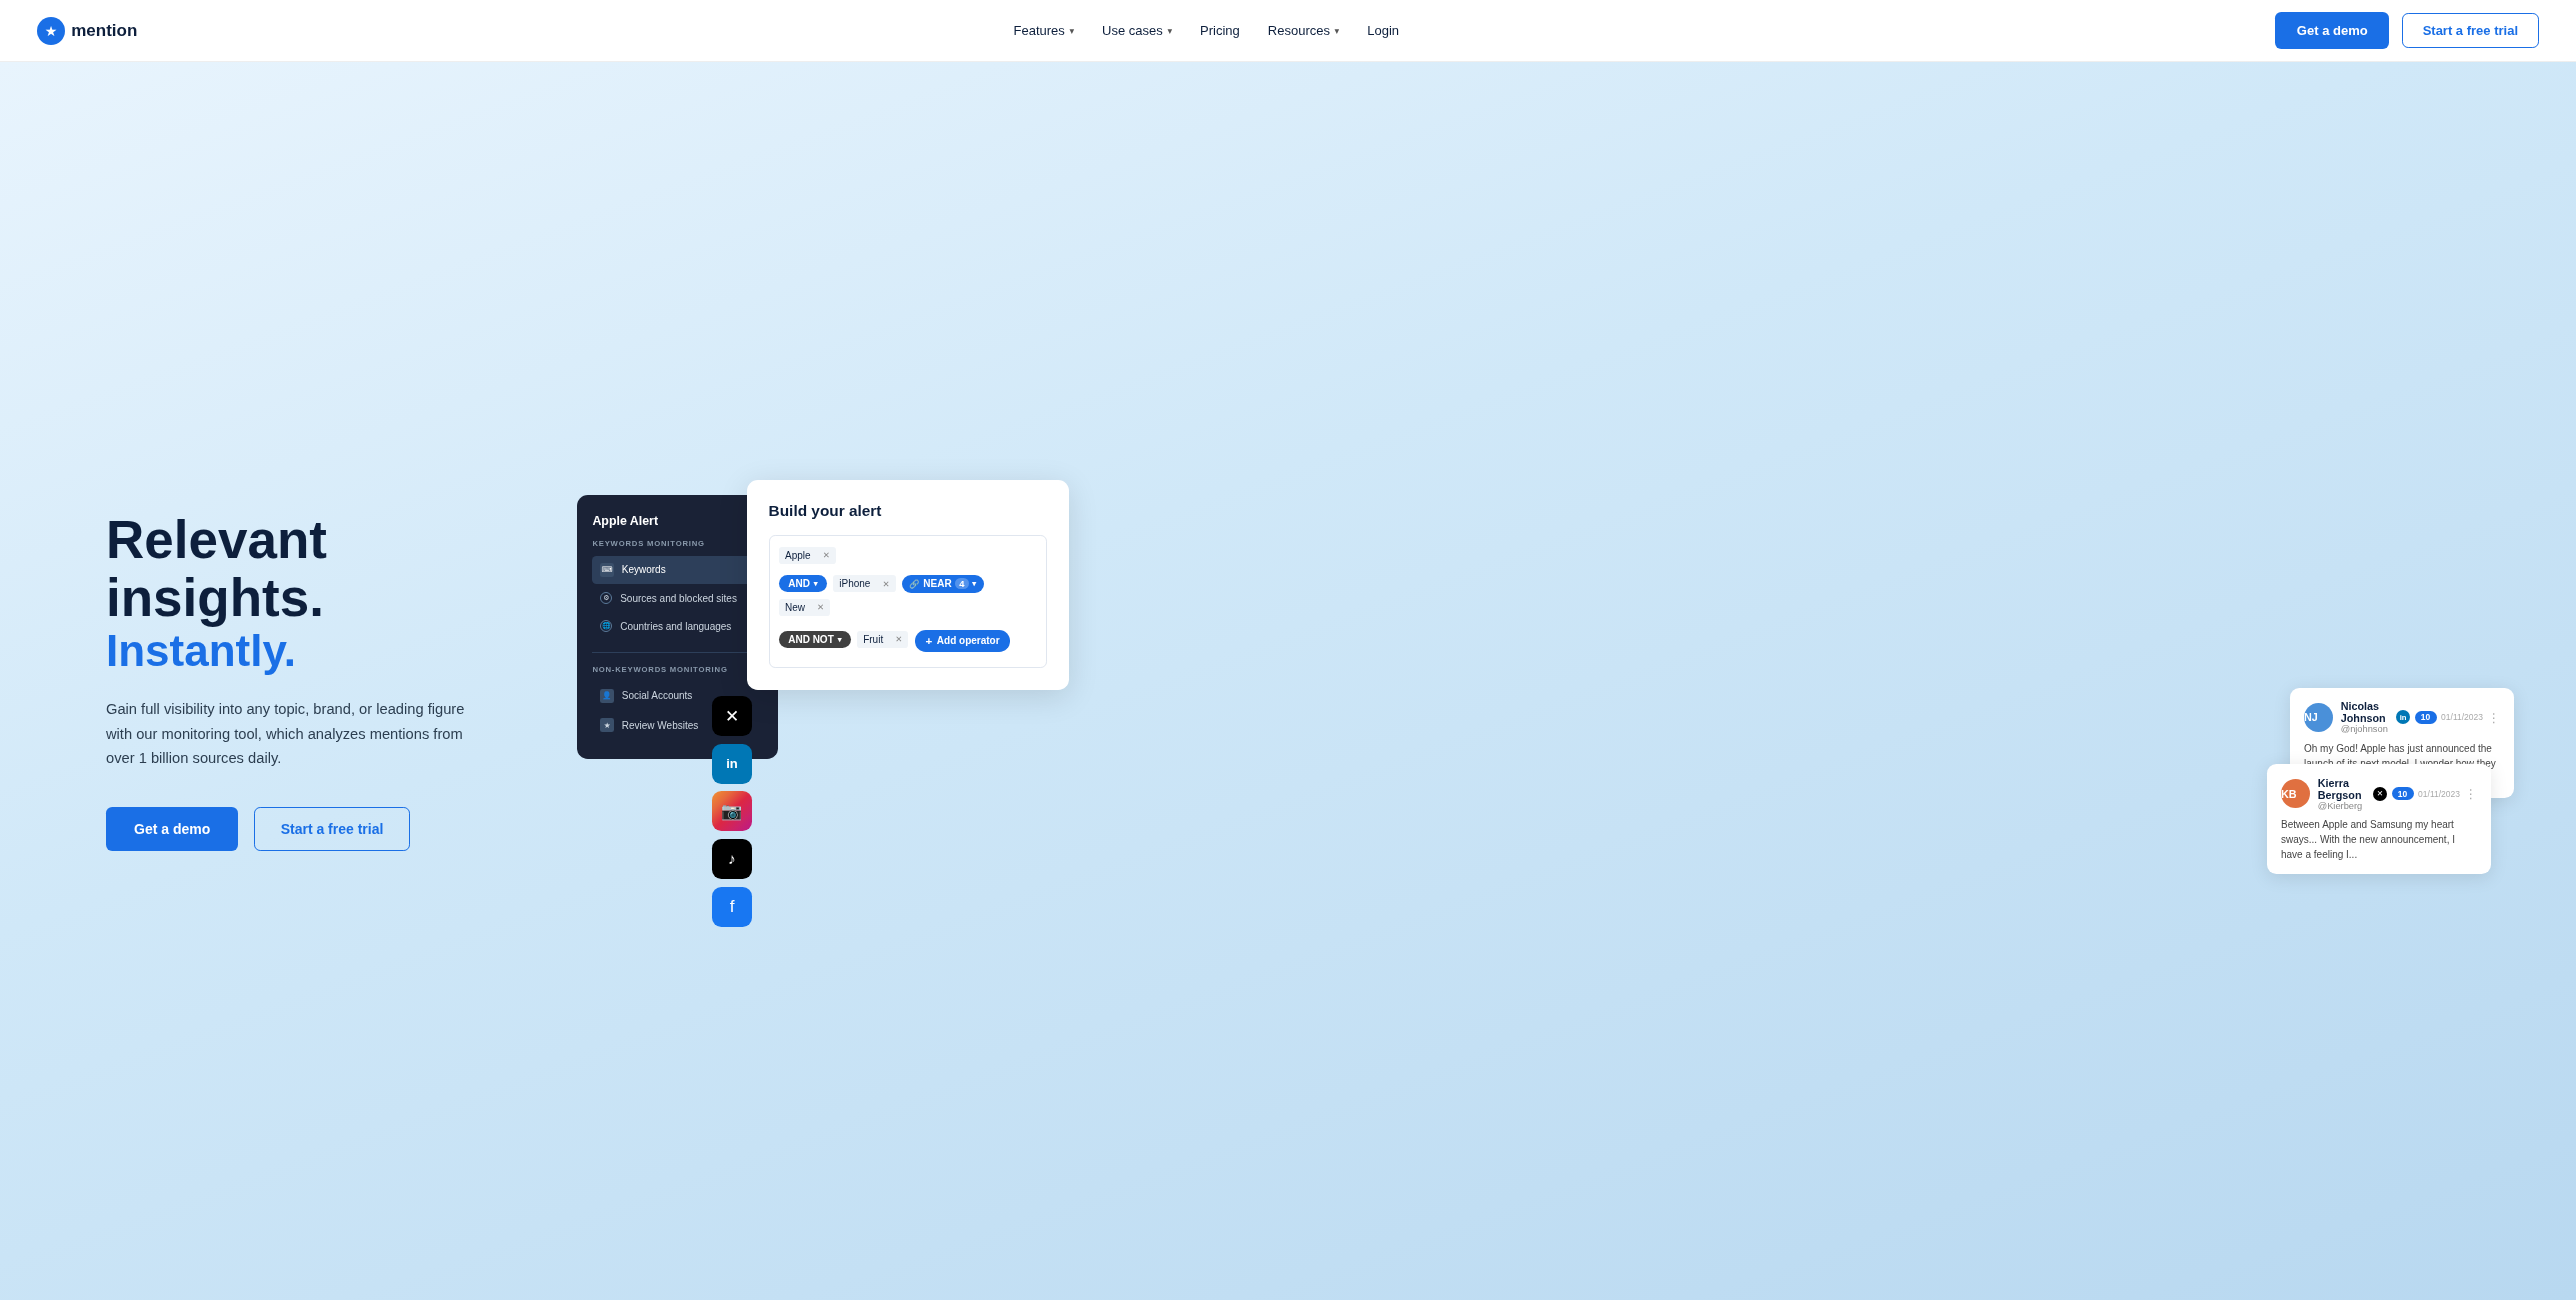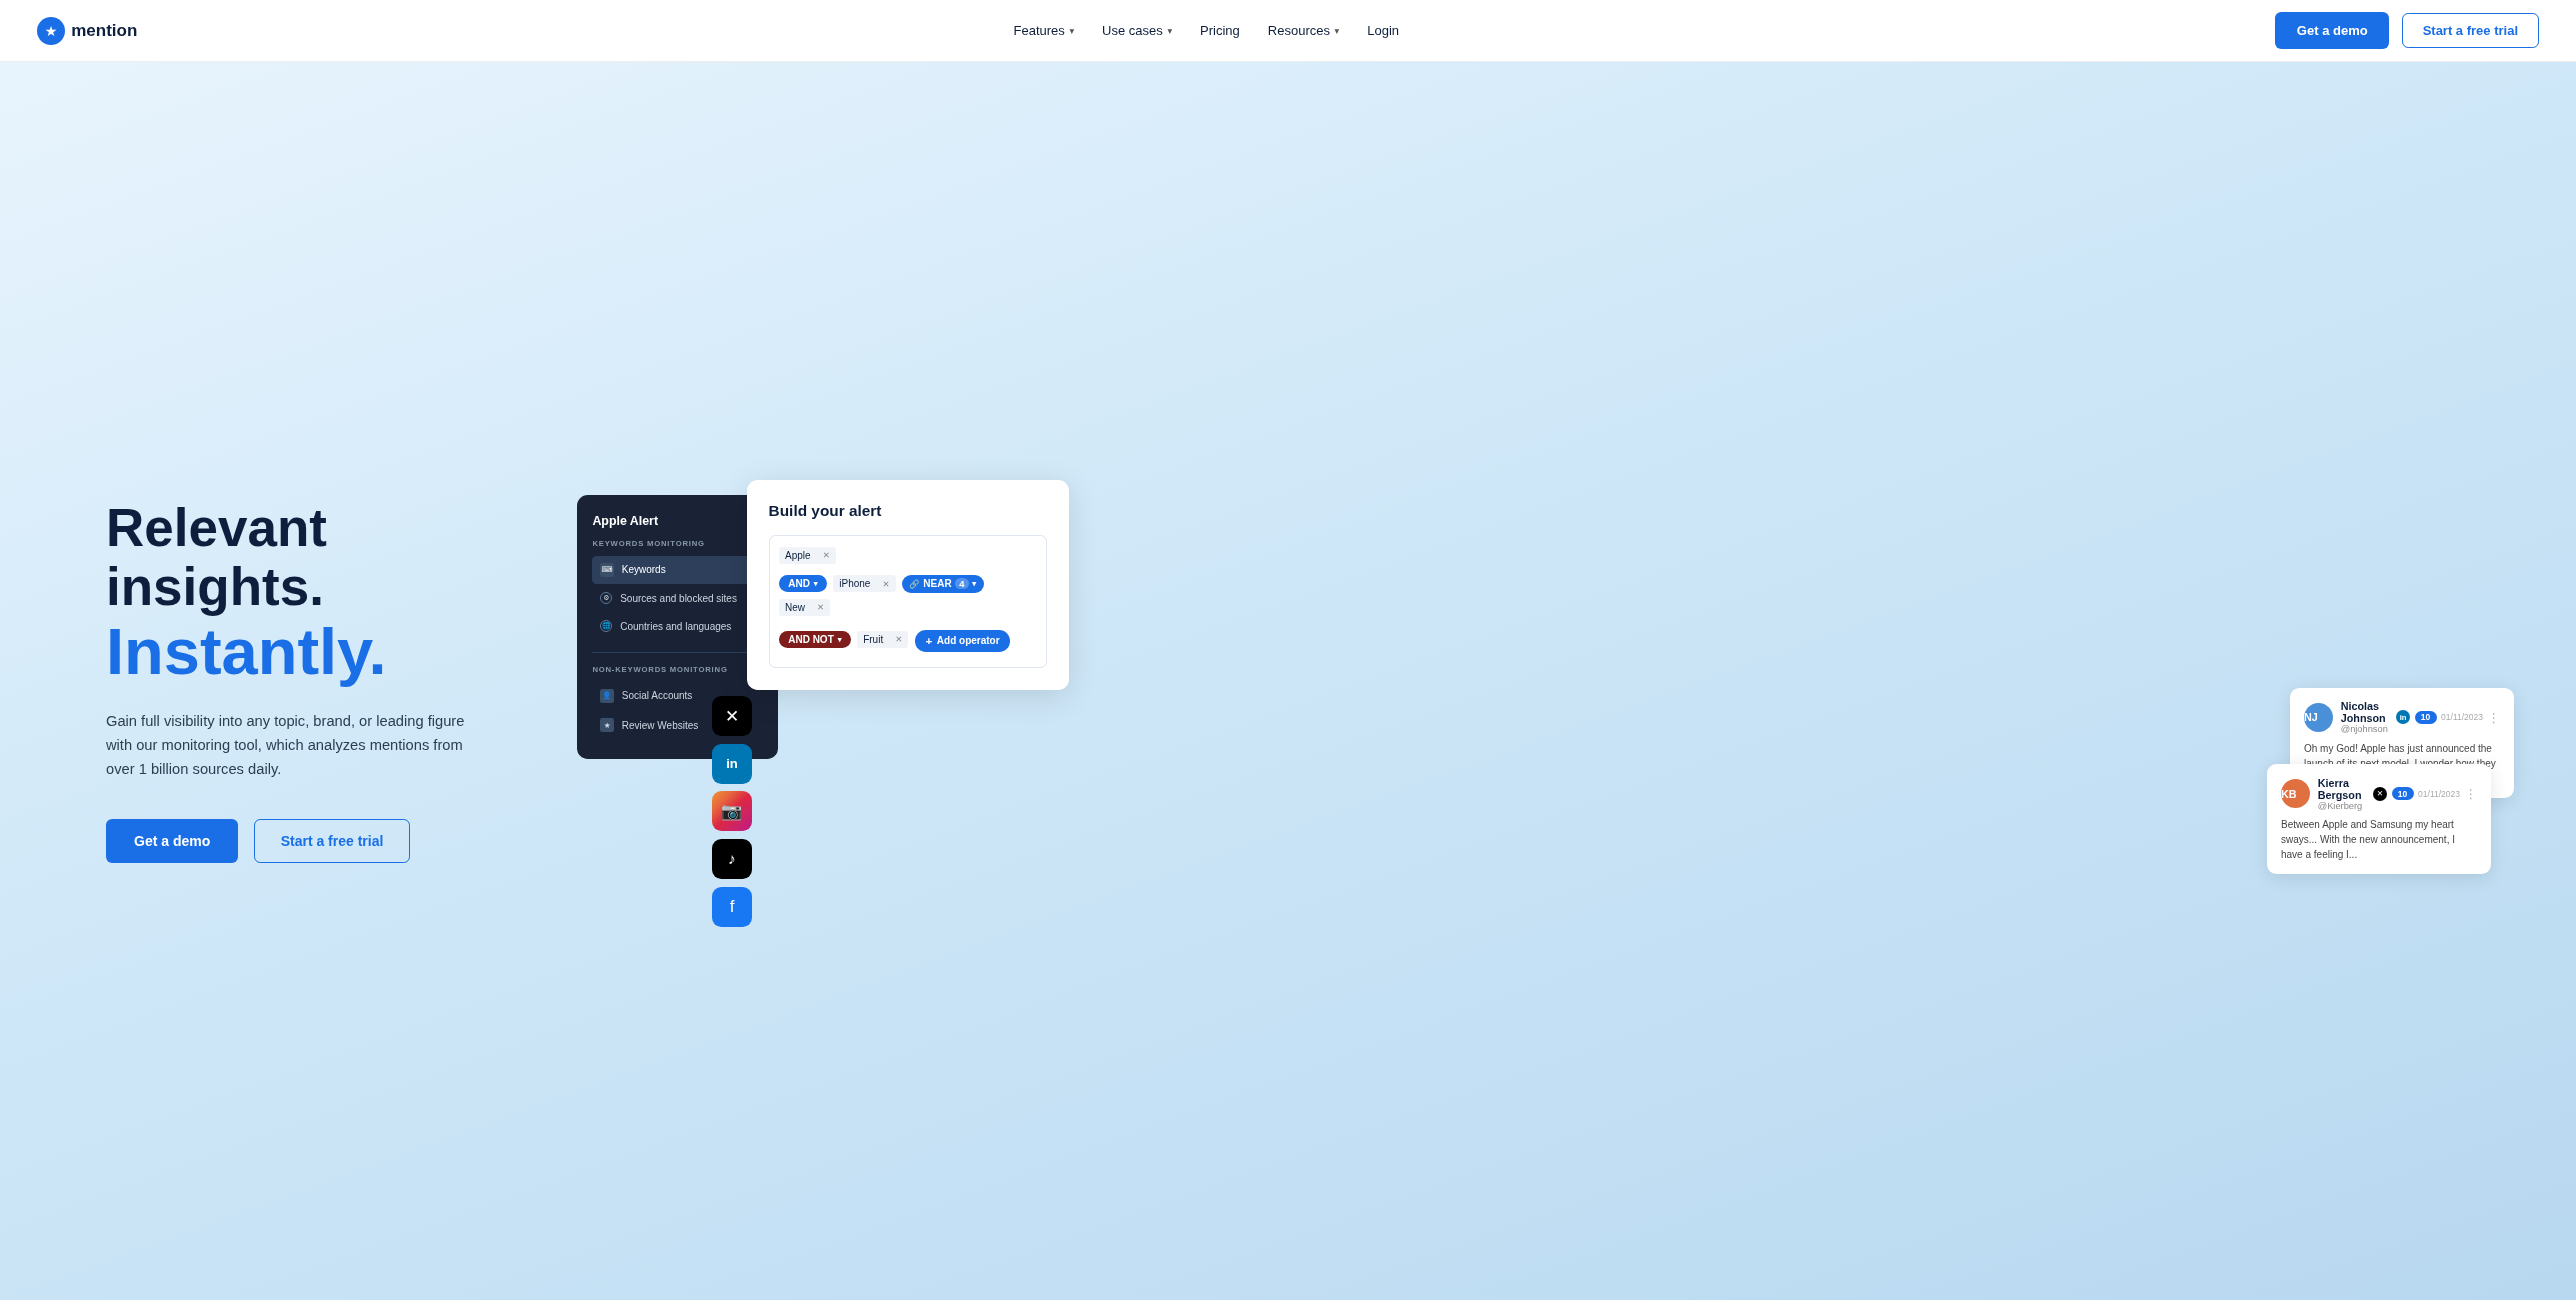--- a/index.html
+++ b/index.html
@@ -36,21 +36,21 @@
     
     .hero {
       background: linear-gradient(160deg, #e8f4fd 0%, #d0e8f8 40%, #b8d8f0 100%);
       min-height: calc(100vh - 62px);
       display: flex; align-items: center;
       padding: 46px 62px;
       gap: 46px; overflow: hidden;
     }
     .hero-left { flex: 0 0 425px; margin-left: 44px; }
     .hero-title-black { font-size: 53px; font-weight: 900; color: #0d1f3c; line-height: 1.1; }
-    .hero-title-blue { font-size: 65px; font-weight: 900; color: #1a6fe6; line-height: 1.1; margin-bottom: 21.6px; }
+    .hero-title-blue { font-size: 44px; font-weight: 900; color: #1a6fe6; line-height: 1.1; margin-bottom: 21.6px; }
     .hero-desc { font-size: 14.7px; color: #2c3e50; line-height: 1.65; margin-bottom: 37px; max-width: 386px; }
     .hero-buttons { display: flex; gap: 15.4px; }
     .btn-hero-demo {
       background: #1a6fe6; color: #fff; border: none; border-radius: 6.2px;
       padding: 14px 28px; font-size: 14px; font-weight: 700; cursor: pointer;
     }
     .btn-hero-trial {
       background: transparent; color: #1a6fe6; border: 1.5px solid #1a6fe6; border-radius: 6.2px;
       padding: 12.4px 26px; font-size: 14px; font-weight: 600; cursor: pointer;
     }
@@ -89,21 +89,21 @@
     .tag {
       display: inline-flex; align-items: center; gap: 12px;
       background: #f0f4f8; border-radius: 3.1px; padding: 3.1px 6.2px; font-size: 10px; color: #0d1f3c;
     }
     .tag .tag-x { color: #888; cursor: pointer; font-size: 8.5px; }
     .operator-tag {
       display: inline-flex; align-items: center; gap: 3.9px;
       background: #1a6fe6; color: #fff; border-radius: 10.8px;
       padding: 3.1px 9.3px; font-size: 10px; font-weight: 600; cursor: pointer;
     }
-    .operator-tag.and-not { background: #7f1d1d; }
+    .operator-tag.and-not { background: #404040; }
     .near-tag {
       display: inline-flex; align-items: center; gap: 3.1px;
       background: #1a6fe6; color: #fff; border-radius: 10.8px;
       padding: 3.1px 7.7px; font-size: 10px; font-weight: 600;
     }
     .near-tag .num {
       background: rgba(255,255,255,0.25); border-radius: 7.7px; padding: 0.8px 4.6px; font-size: 9.3px;
     }
     .add-operator-btn {
       display: inline-flex; align-items: center; gap: 4.6px;

